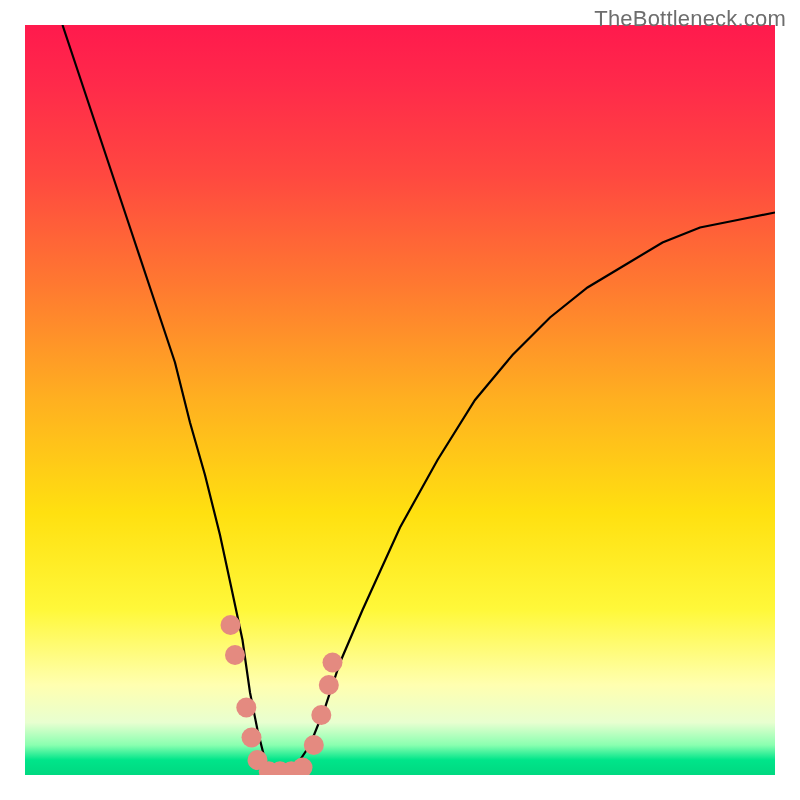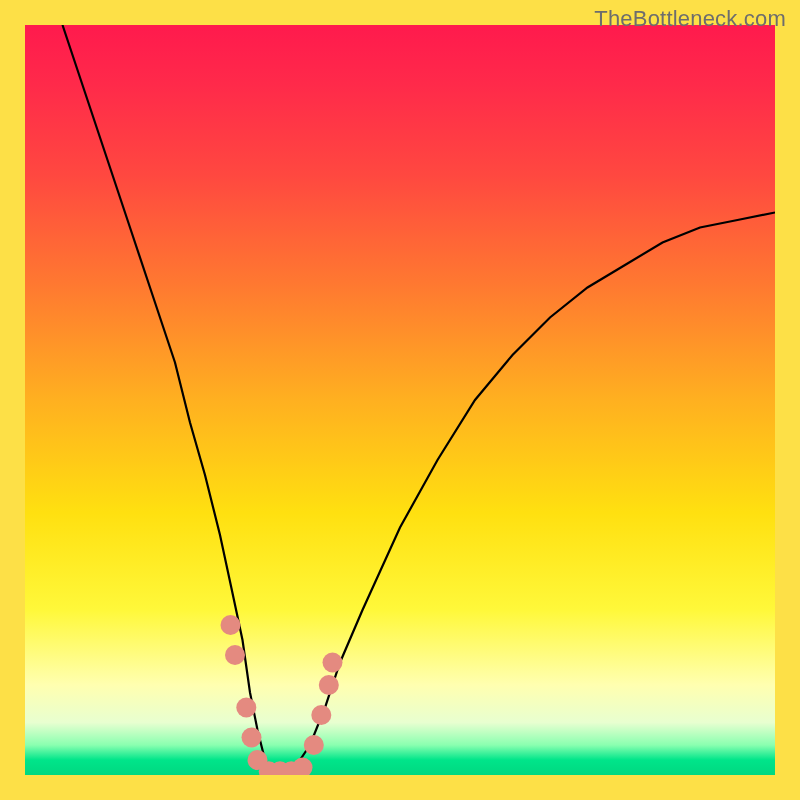--- a/index.html
+++ b/index.html
@@ -7,21 +7,21 @@
     padding: 0;
     width: 800px;
     height: 800px;
     background: #000;
     font-family: Arial, Helvetica, sans-serif;
     overflow: hidden;
   }
   .frame {
     position: absolute;
     inset: 0;
-    background: #fde047;
+    background: #ffffff;
   }
   .plot-area {
     position: absolute;
     left: 25px;
     top: 25px;
     width: 750px;
     height: 750px;
     overflow: hidden;
   }
   .gradient-bg {

